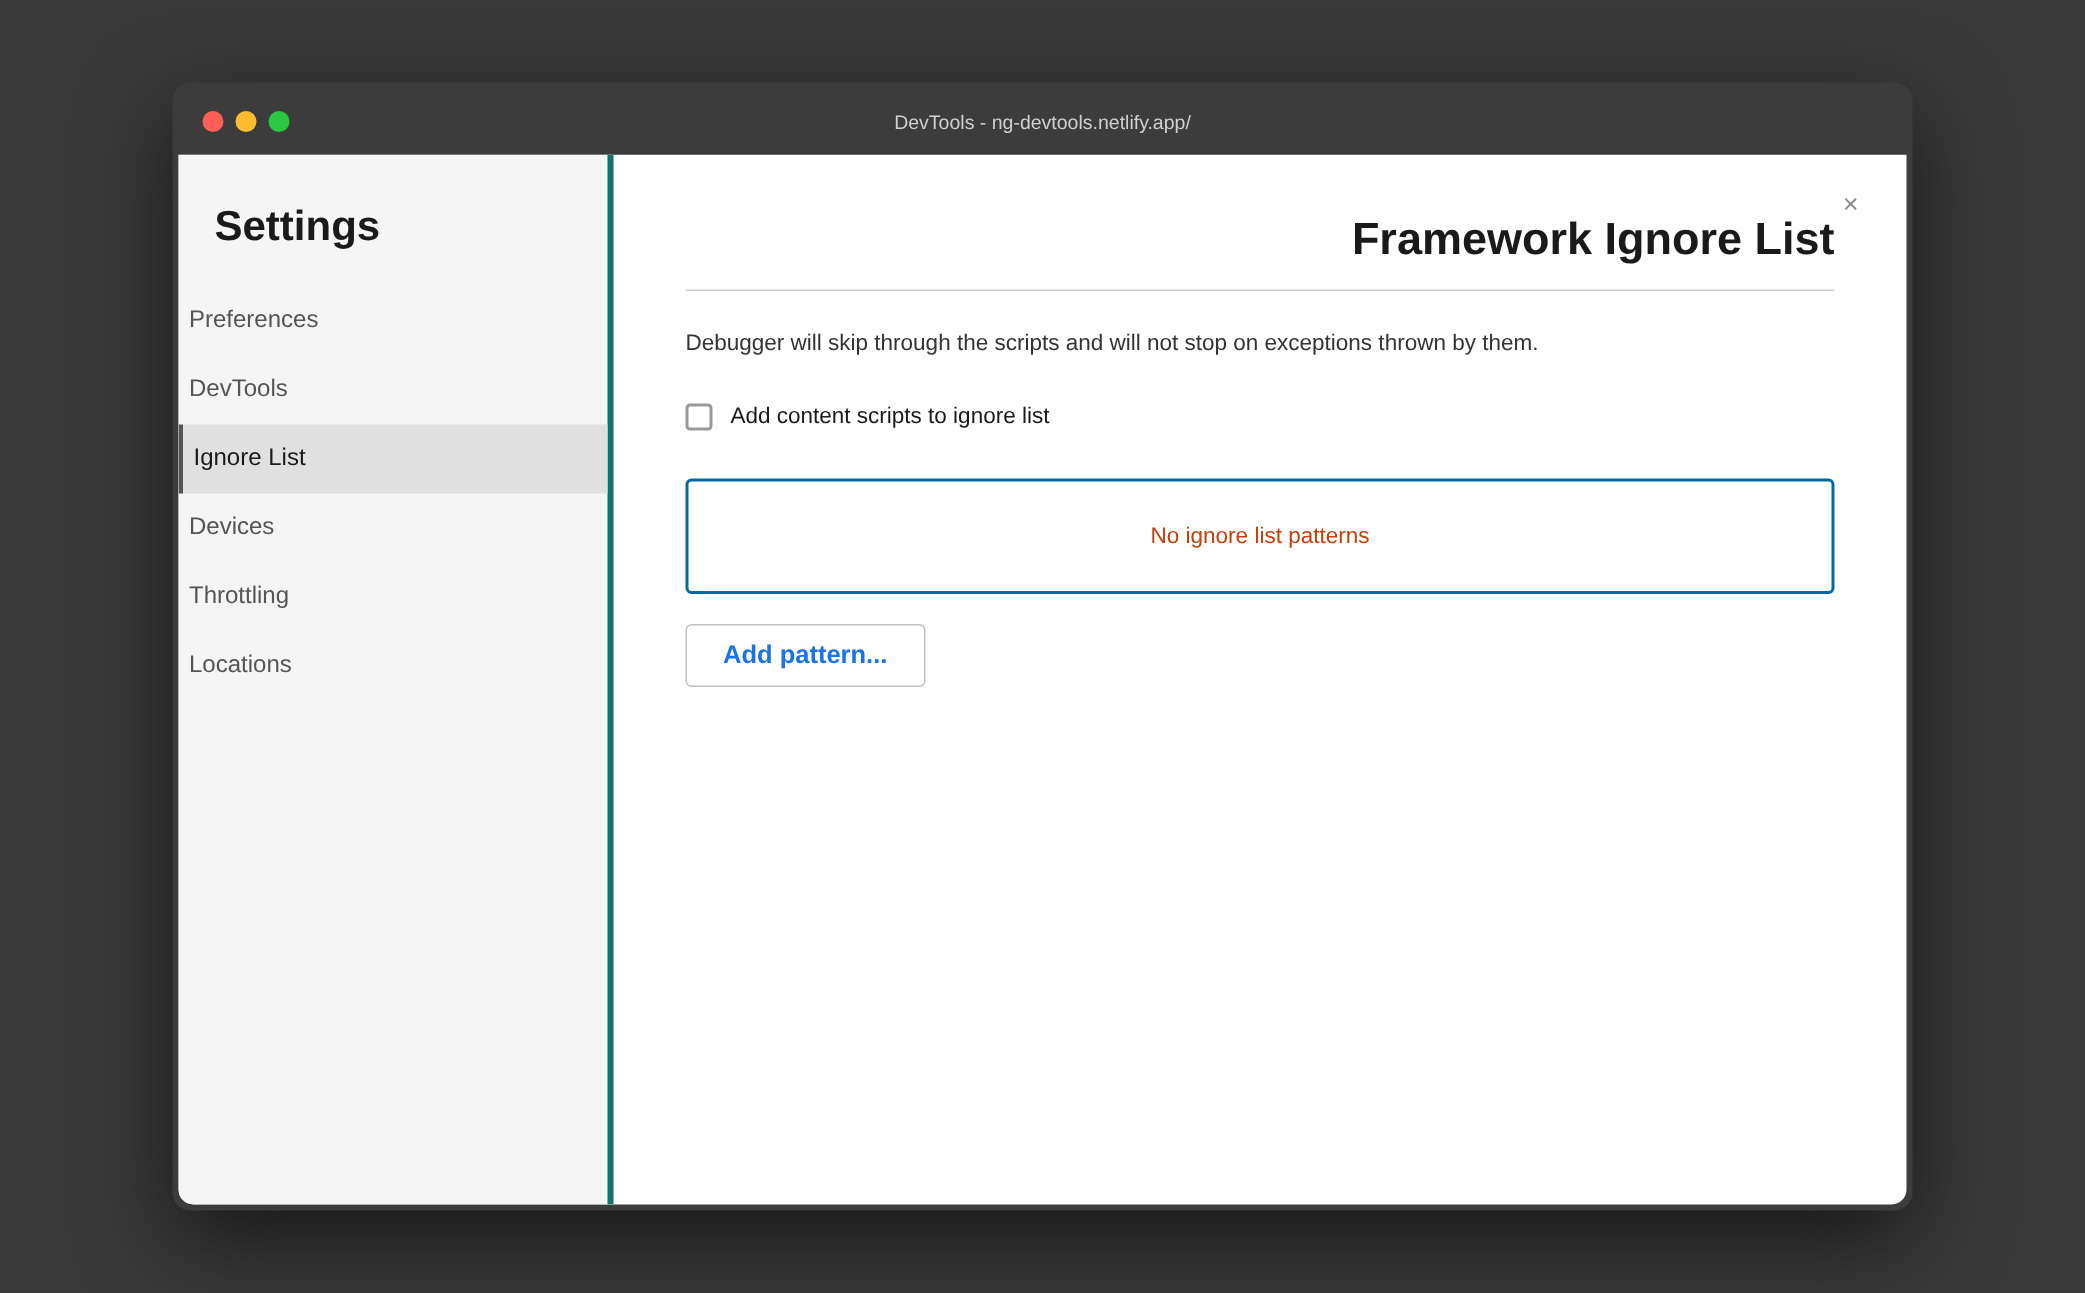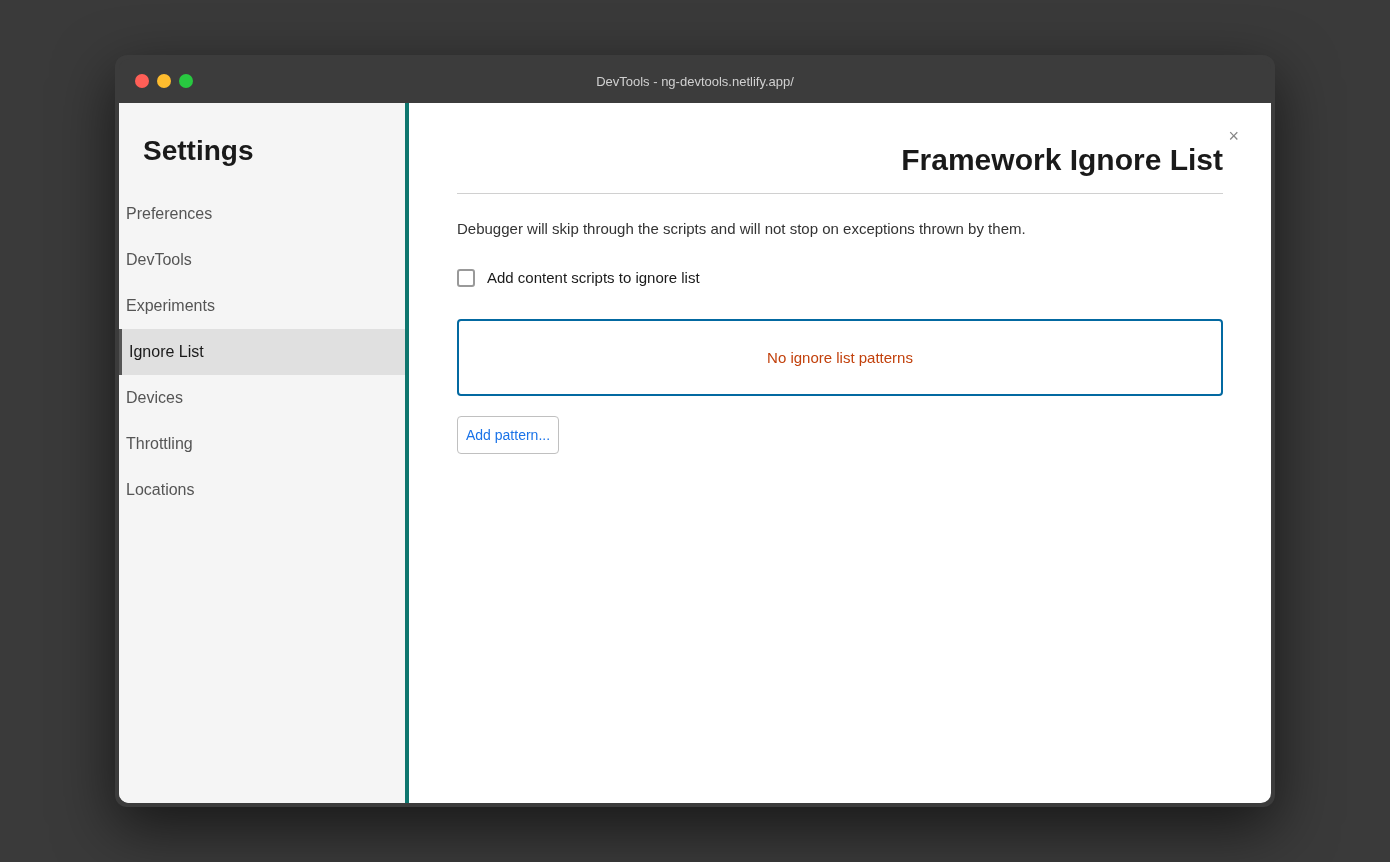--- a/index.html
+++ b/index.html
@@ -199,24 +199,24 @@
       color: #c2410c;
       font-size: 15px;
       margin-bottom: 20px;
       max-width: 780px;
     }
 
     .add-pattern-btn {
       display: inline-block;
       border: 1px solid #c0c0c0;
       border-radius: 4px;
-      padding: 10px 8px;
+      padding: 10px 24px;
       color: #1a73e8;
-      font-size: 14px;
-      font-weight: 400;
+      font-size: 17px;
+      font-weight: 700;
       background: #fff;
       cursor: pointer;
       text-decoration: none;
     }
   </style>
 </head>
 <body>
 
 <div class="window-wrapper">
 
@@ -229,21 +229,20 @@
     <span class="title-text">DevTools - ng-devtools.netlify.app/</span>
   </div>
 
   <div class="window-content">
 
     <div class="sidebar">
       <div class="settings-title">Settings</div>
 
       <a class="nav-item">Preferences</a>
       <a class="nav-item">DevTools</a>
-      <a class="nav-item">Experiments</a>
       <a class="nav-item active">Ignore List</a>
       <a class="nav-item">Devices</a>
       <a class="nav-item">Throttling</a>
       <a class="nav-item">Locations</a>
     </div>
 
     <div class="main-content">
       <button class="close-btn">×</button>
 
       <h1 class="page-title">Framework Ignore List</h1>

